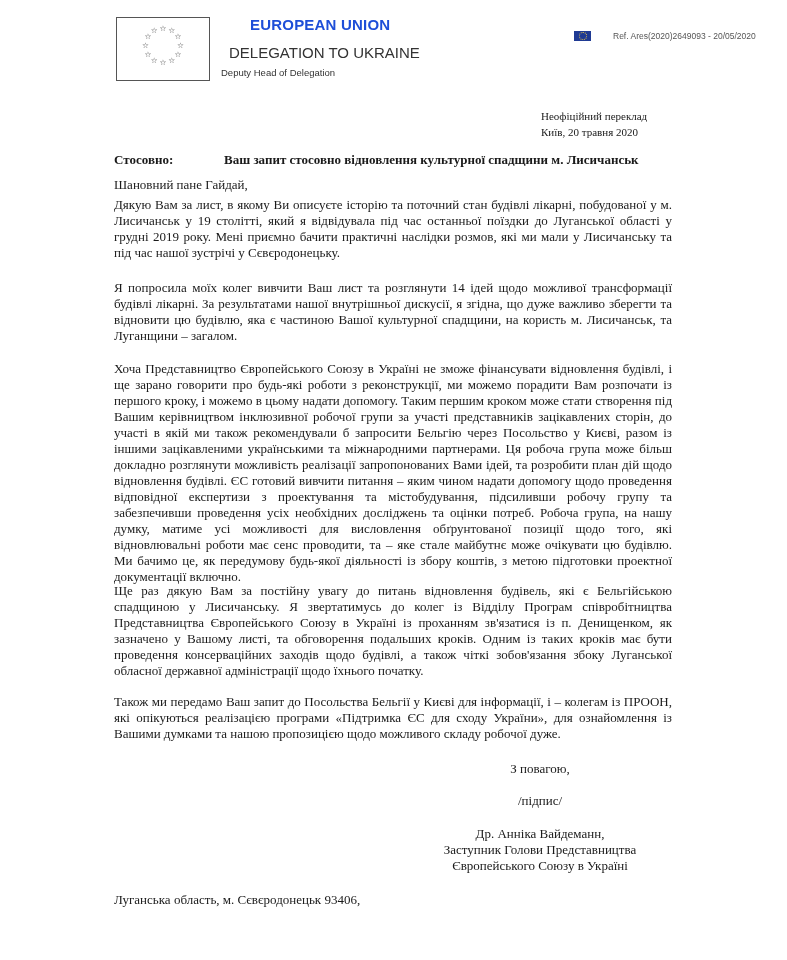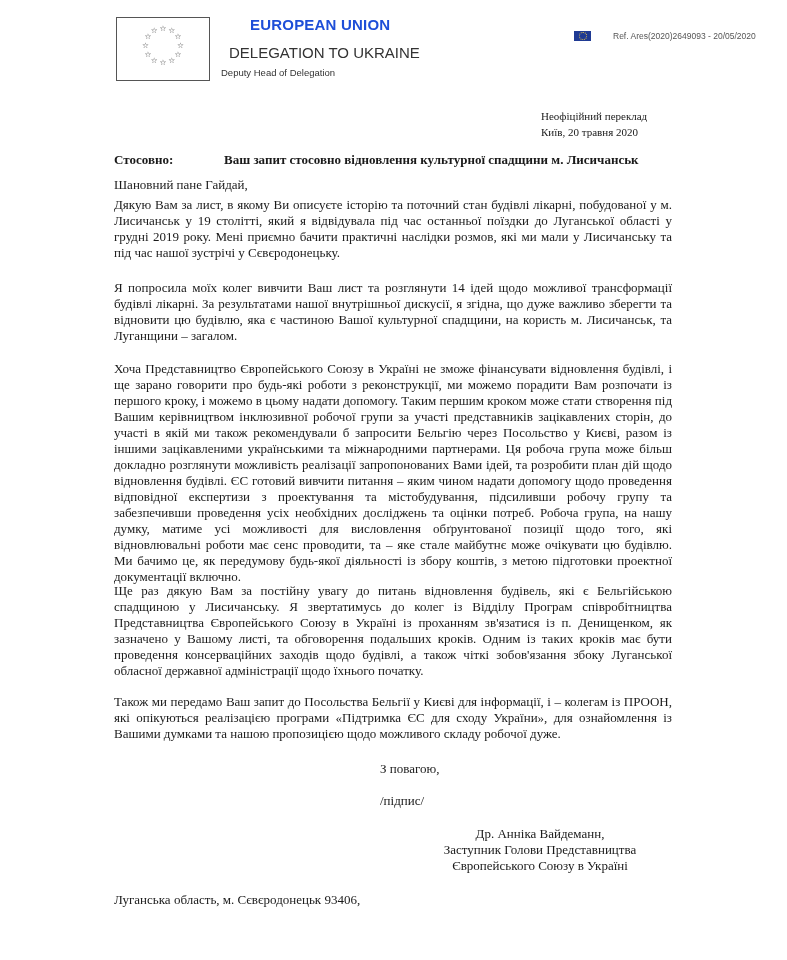--- a/index.html
+++ b/index.html
@@ -18,21 +18,21 @@
   .subject { position: absolute; left: 114px; top: 152px; font-size: 13px; font-weight: bold; }
   .subject .lbl { position: absolute; left: 0; top: 0; white-space: nowrap; }
   .subject .txt { position: absolute; left: 110px; top: 0; white-space: nowrap; }
   .salutation { position: absolute; left: 114px; top: 177px; font-size: 13px; }
   .para { position: absolute; left: 114px; width: 558px; font-size: 13px; line-height: 16px; text-align: justify; margin: 0; }
   .p1 { top: 197px; }
   .p2 { top: 280px; }
   .p3 { top: 361px; }
   .p4 { top: 583px; }
   .p5 { top: 694px; }
-  .closing { position: absolute; left: 380px; width: 320px; text-align: left; font-size: 13px; line-height: 16px; }
+  .closing { position: absolute; left: 380px; width: 320px; text-align: center; font-size: 13px; line-height: 16px; }
   .c1 { top: 761px; }
   .c2 { top: 793px; }
   .sig { position: absolute; left: 370px; width: 340px; top: 826px; text-align: center; font-size: 13px; line-height: 16px; }
   .address { position: absolute; left: 114px; top: 892px; font-size: 13px; line-height: 16px; }
 </style>
 </head>
 <body>
 
 <div class="header">
   <div class="flag">

